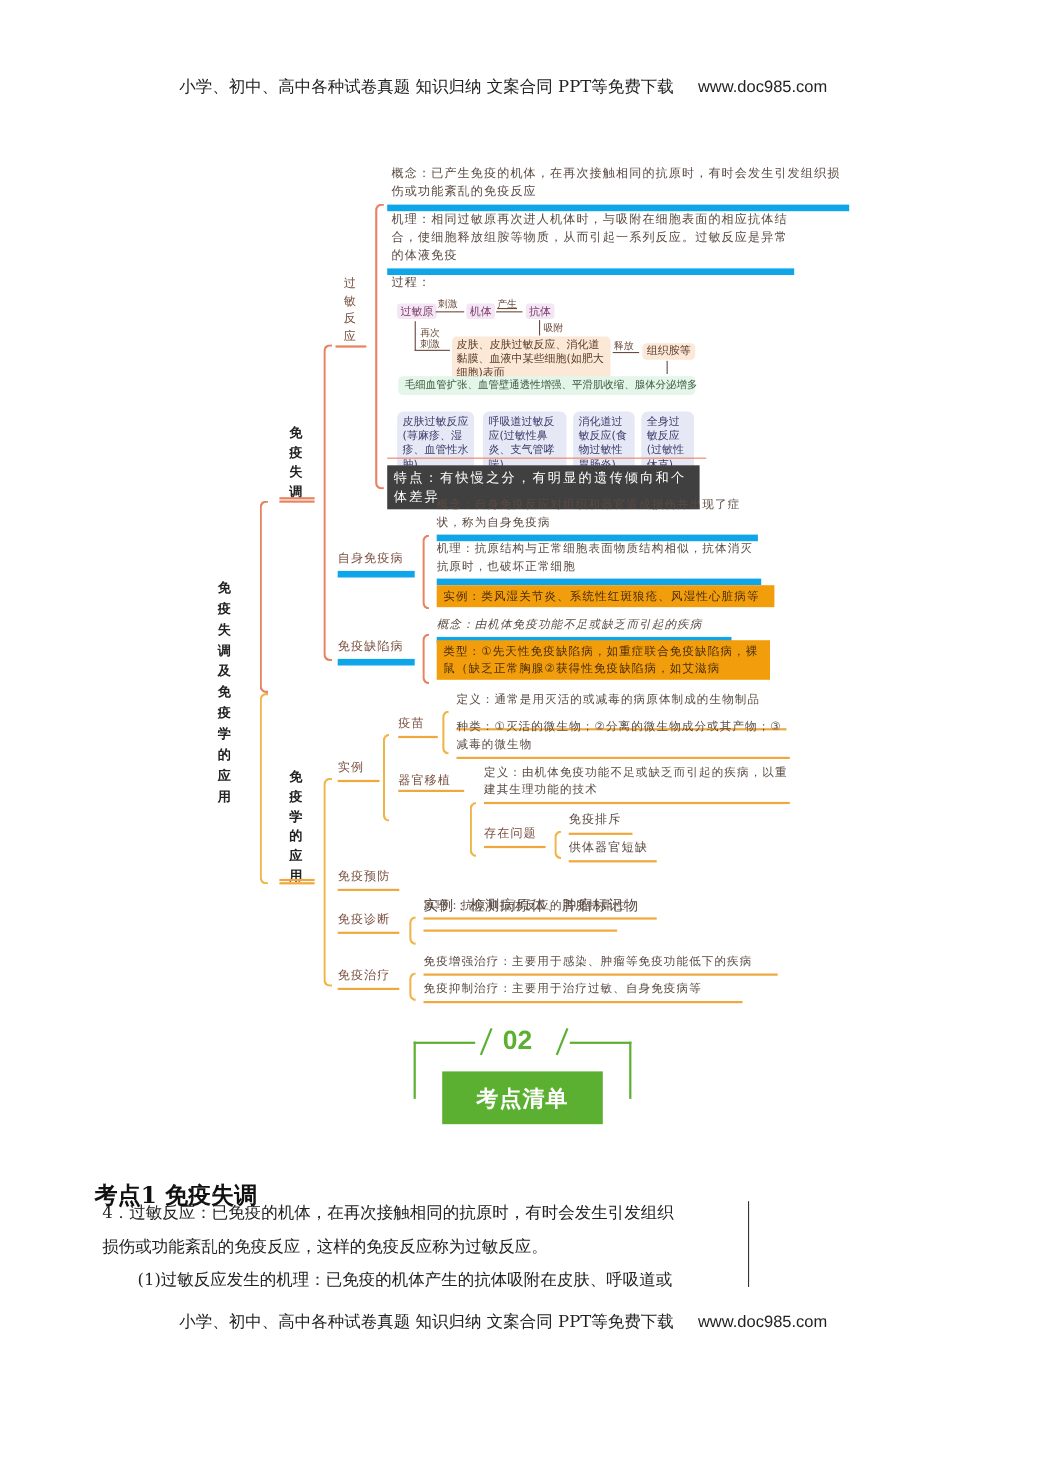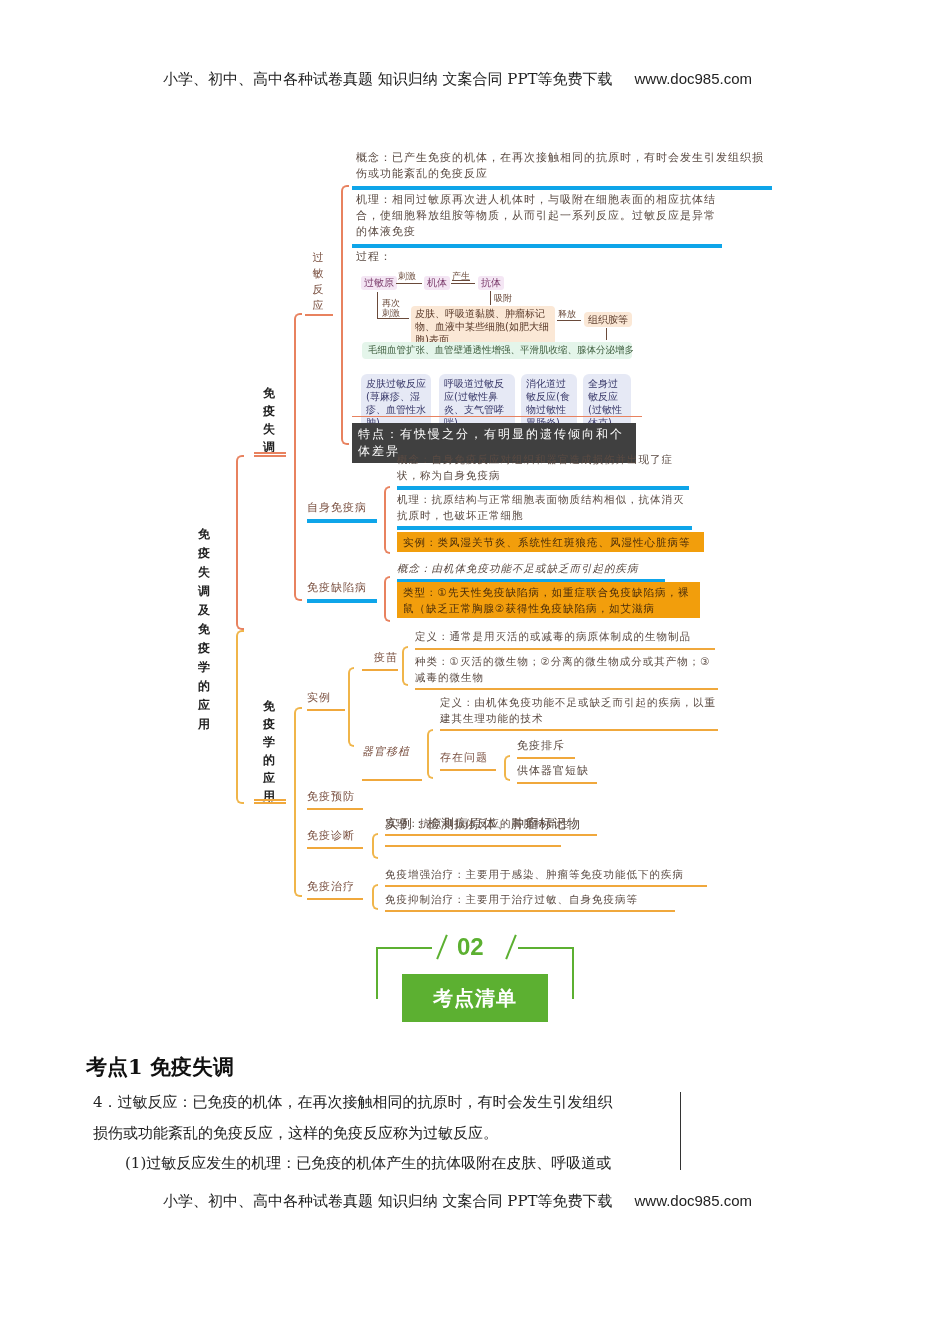--- a/index.html
+++ b/index.html
@@ -6,39 +6,39 @@
   html, body { width: 950px; height: 1344px; background: #ffffff; overflow: hidden; }
   body { position: relative; font-family: "DejaVu Sans", sans-serif; color: #333; }
   .abs { position: absolute; }
   .hdr { font-family: "DejaVu Serif", serif; font-size: 15px; color: #222; white-space: nowrap; }
   .hdr .url { font-family: "Liberation Sans", sans-serif; margin-left: 22px; }
 
   
   .mm { font-size: 11px; line-height: 16px; color: #5a4a42; letter-spacing: 1px; }
   .mm-bold { font-weight: bold; color: #222; }
   .vtext { font-size: 12px; line-height: 18px; width: 14px; text-align: center; word-break: break-all; }
-  .uline-red { border-bottom: 4px solid #0ea5e9; }
+  .uline-red { border-bottom: 6px solid #0ea5e9; }
   .uline-org { border-bottom: 2px solid #f0a83c; }
   .brace-red { border: 2px solid #e8825f; border-right: none; border-radius: 6px 0 0 6px; }
   .brace-org { border: 2px solid #f0b54a; border-right: none; border-radius: 6px 0 0 6px; }
   .box-org { background: #f29e0c; color: #4a2d0a; padding: 2px 6px; }
   .box-red { background: #404040; color: #fff; padding: 3px 6px; font-size: 12px; letter-spacing: 2px; }
   .pill { background: #f4e6f4; border-radius: 3px; padding: 0 3px; font-size: 10px; color: #7a3a6a; }
   .peach { background: #fbe8d6; border-radius: 4px; padding: 1px 4px; font-size: 10px; line-height: 13px; color: #5a3a2a; }
   .mint { background: #e4f5ea; border-radius: 4px; padding: 2px 6px; font-size: 10px; color: #3a5a3a; }
   .bubble { background: #e6e9f5; border-radius: 6px; padding: 3px 5px; font-size: 10px; line-height: 13px; color: #3a3a6a; }
   .arrow-lbl { font-size: 9px; color: #6a4a3a; }
 
   
   .badge-frame { border: 2px solid #5cb031; }
   .badge-num { color: #5cb031; font-weight: bold; font-size: 24px; font-family: "Liberation Sans", sans-serif; }
   .badge-box { background: #5cb031; color: #fff; font-weight: bold; font-size: 20px; text-align: center; letter-spacing: 1px; }
 
   
-  .h2 { font-family: "DejaVu Serif", serif; font-weight: bold; font-size: 21px; color: #111; }
+  .h2 { font-family: "DejaVu Serif", serif; font-weight: bold; font-size: 21px; color: #111; margin-top: 20px; }
   .para { font-family: "DejaVu Serif", serif; font-size: 15px; color: #222; line-height: 30px; white-space: nowrap; }
 </style>
 </head>
 <body>
 
 <div class="abs hdr" style="left:163px; top:70px;">
   <span>小学、初中、高中各种试卷真题  知识归纳  文案合同  PPT等免费下载</span><span class="url">www.doc985.com</span>
 </div>
 
 <div>
@@ -64,21 +64,21 @@
     <span class="abs arrow-lbl" style="left:398px; top:270px;">刺激</span>
     <div class="abs" style="left:396px; top:283px; width:26px; border-top:1px solid #6a4a3a;"></div>
     <span class="abs pill" style="left:424px; top:276px;">机体</span>
     <span class="abs arrow-lbl" style="left:452px; top:270px;text-decoration:underline;">产生</span>
     <div class="abs" style="left:451px; top:283px; width:24px; border-top:1px solid #6a4a3a;"></div>
     <span class="abs pill" style="left:478px; top:276px;">抗体</span>
     <div class="abs" style="left:490px; top:291px; height:14px; border-left:1px solid #6a4a3a;"></div>
     <span class="abs arrow-lbl" style="left:494px; top:292px;">吸附</span>
     <div class="abs" style="left:377px; top:292px; width:32px; height:27px; border-left:1px solid #6a4a3a; border-bottom:1px solid #6a4a3a;"></div>
     <span class="abs arrow-lbl" style="left:382px; top:298px; line-height:10px;"><span>再次</span><br><span>刺激</span></span>
-    <div class="abs peach" style="left:411px; top:306px; width:144px;">皮肤、呼吸道黏膜、肿瘤标记物、血液中某些细胞(如肥大细胞)表面</div>
+    <div class="abs peach" style="left:411px; top:306px; width:144px;">皮肤、皮肤过敏反应、消化道黏膜、血液中某些细胞(如肥大细胞)表面</div>
     <span class="abs arrow-lbl" style="left:558px; top:308px;">释放</span>
     <div class="abs" style="left:557px; top:320px; width:24px; border-top:1px solid #6a4a3a;"></div>
     <span class="abs peach" style="left:584px; top:312px;">组织胺等</span>
     <div class="abs" style="left:606px; top:328px; height:12px; border-left:1px solid #6a4a3a;"></div>
     <div class="abs mint" style="left:362px; top:342px; width:270px; white-space:nowrap; font-size:9.5px;">毛细血管扩张、血管壁通透性增强、平滑肌收缩、腺体分泌增多</div>
     <div class="abs bubble" style="left:361px; top:374px; width:70px;">皮肤过敏反应(荨麻疹、湿疹、血管性水肿)</div>
     <div class="abs bubble" style="left:439px; top:374px; width:76px;">呼吸道过敏反应(过敏性鼻炎、支气管哮喘)</div>
     <div class="abs bubble" style="left:521px; top:374px; width:56px;">消化道过敏反应(食物过敏性胃肠炎)</div>
     <div class="abs bubble" style="left:583px; top:374px; width:48px;">全身过敏反应(过敏性休克)</div>
   </div>
@@ -96,26 +96,26 @@
   <div class="abs mm uline-red" style="left:397px; top:560px; width:268px; padding-bottom:3px; white-space:nowrap; font-size:10.5px;font-style:italic;">概念：由机体免疫功能不足或缺乏而引起的疾病</div>
   <div class="abs box-org mm" style="left:397px; top:582px; width:303px; font-size:10.5px; color:#4a2d0a;">类型：①先天性免疫缺陷病，如重症联合免疫缺陷病，裸鼠（缺乏正常胸腺②获得性免疫缺陷病，如艾滋病</div>
 
   <div class="abs vtext mm-bold" style="left:262px; top:697px;">免疫学的应用</div>
   <div class="abs" style="left:254px; top:799px; width:32px; height:5px; border-top:2px solid #f0a83c; border-bottom:2px solid #f0a83c;"></div>
   <div class="abs brace-org" style="left:294px; top:707px; width:8px; height:190px;"></div>
 
   <div class="abs mm uline-org" style="left:307px; top:690px; width:38px; padding-bottom:3px; color:#7a5040;">实例</div>
   <div class="abs brace-org" style="left:348px; top:667px; width:6px; height:80px;"></div>
 
-  <div class="abs mm uline-org" style="left:362px; top:650px; width:36px; padding-bottom:3px; color:#7a5040;text-align:right;">疫苗</div>
+  <div class="abs mm uline-org" style="left:362px; top:650px; width:36px; padding-bottom:3px; color:#7a5040;">疫苗</div>
   <div class="abs brace-org" style="left:402px; top:646px; width:6px; height:40px;"></div>
-  <div class="abs mm uline-org" style="left:415px; top:628px; width:300px; padding-bottom:4px; white-space:nowrap; font-size:10.5px;">定义：通常是用灭活的或减毒的病原体制成的生物制品</div>
+  <div class="abs mm uline-org" style="left:415px; top:628px; width:300px; padding-bottom:18px; white-space:nowrap; font-size:10.5px;">定义：通常是用灭活的或减毒的病原体制成的生物制品</div>
   <div class="abs mm uline-org" style="left:415px; top:653px; width:303px; padding-bottom:3px; font-size:10.5px;">种类：①灭活的微生物；②分离的微生物成分或其产物；③减毒的微生物</div>
 
-  <div class="abs mm uline-org" style="left:362px; top:744px; width:60px; padding-bottom:19px; color:#7a5040;font-style:italic;">器官移植</div>
+  <div class="abs mm uline-org" style="left:362px; top:702px; width:60px; padding-bottom:0; color:#7a5040;">器官移植</div>
   <div class="abs brace-org" style="left:427px; top:729px; width:6px; height:50px;"></div>
   <div class="abs mm uline-org" style="left:440px; top:694px; width:278px; padding-bottom:3px; font-size:10.5px;">定义：由机体免疫功能不足或缺乏而引起的疾病，以重建其生理功能的技术</div>
   <div class="abs mm uline-org" style="left:440px; top:750px; width:56px; padding-bottom:3px; color:#7a5040;">存在问题</div>
   <div class="abs brace-org" style="left:504px; top:755px; width:6px; height:26px;"></div>
   <div class="abs mm uline-org" style="left:517px; top:738px; width:58px; padding-bottom:3px;font-family:Liberation Mono, monospace;">免疫排斥</div>
   <div class="abs mm uline-org" style="left:517px; top:763px; width:80px; padding-bottom:3px;">供体器官短缺</div>
 
   <div class="abs mm uline-org" style="left:307px; top:789px; width:56px; padding-bottom:3px; color:#7a5040;">免疫预防</div>
 
   <div class="abs mm uline-org" style="left:307px; top:828px; width:56px; padding-bottom:3px; color:#7a5040;">免疫诊断</div>

